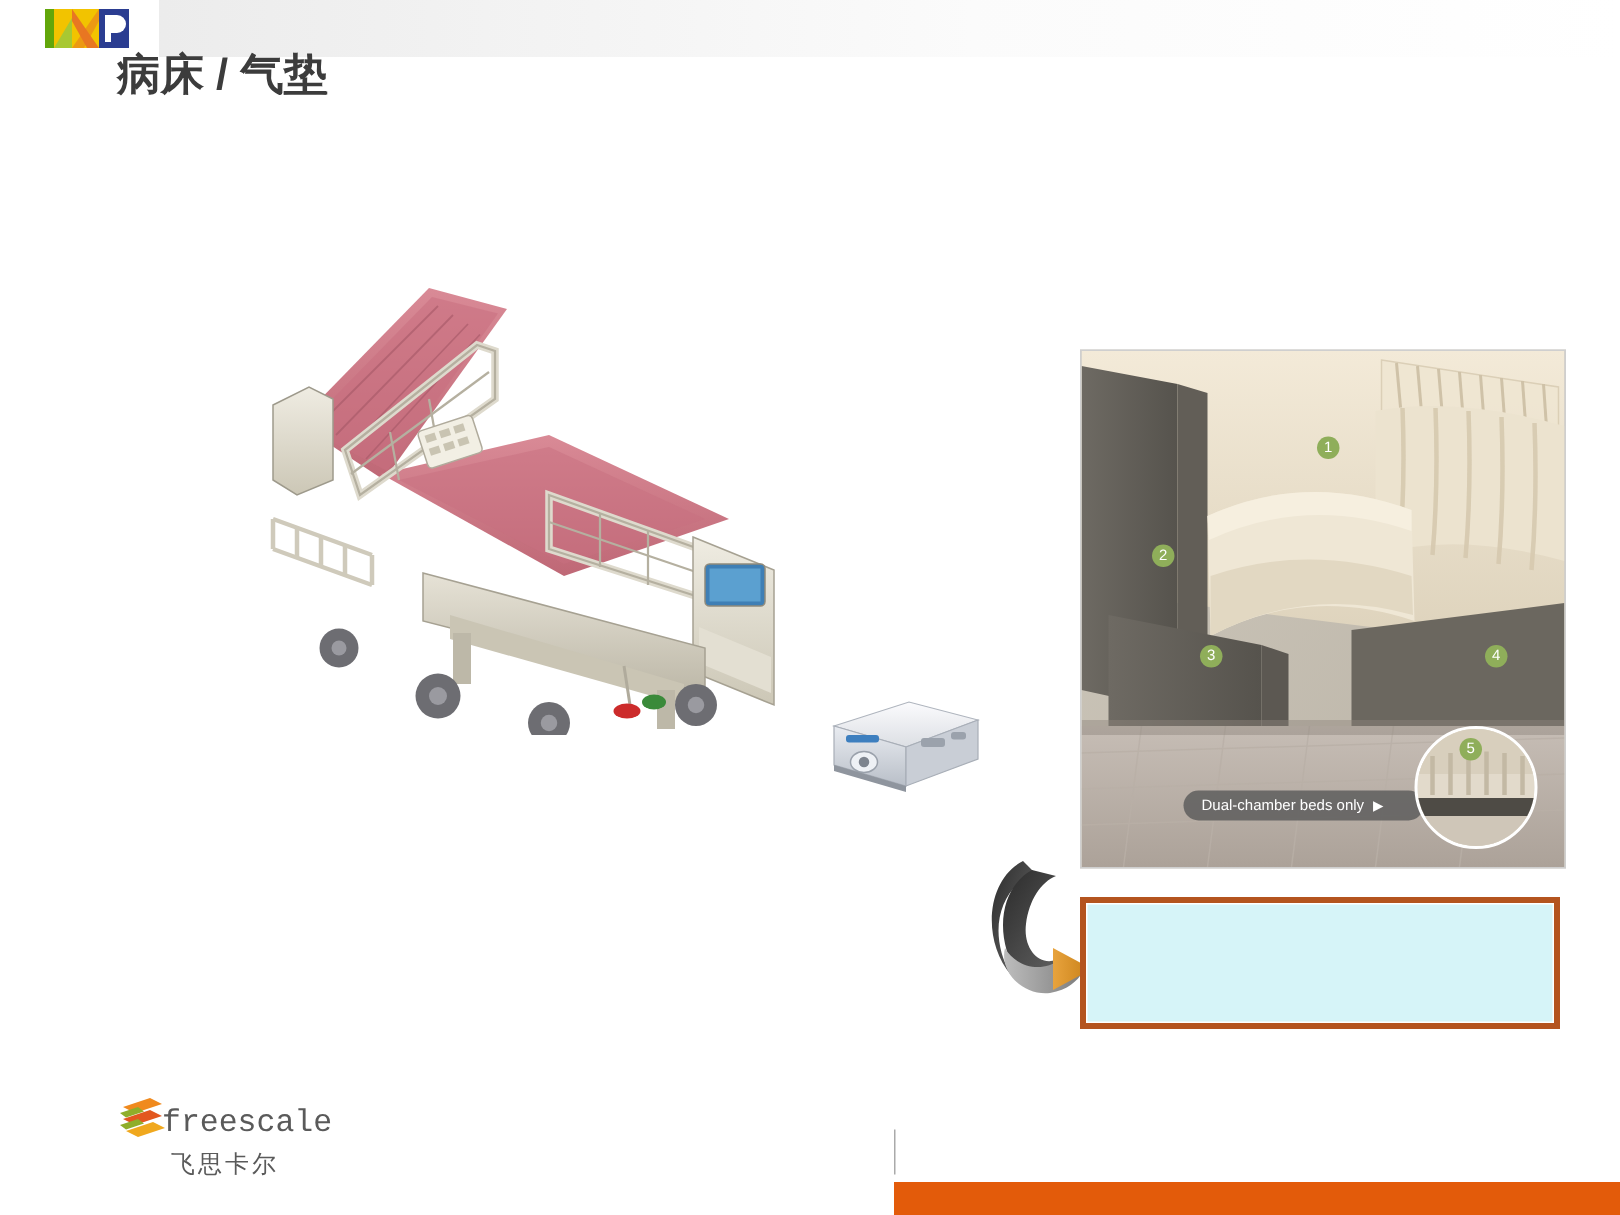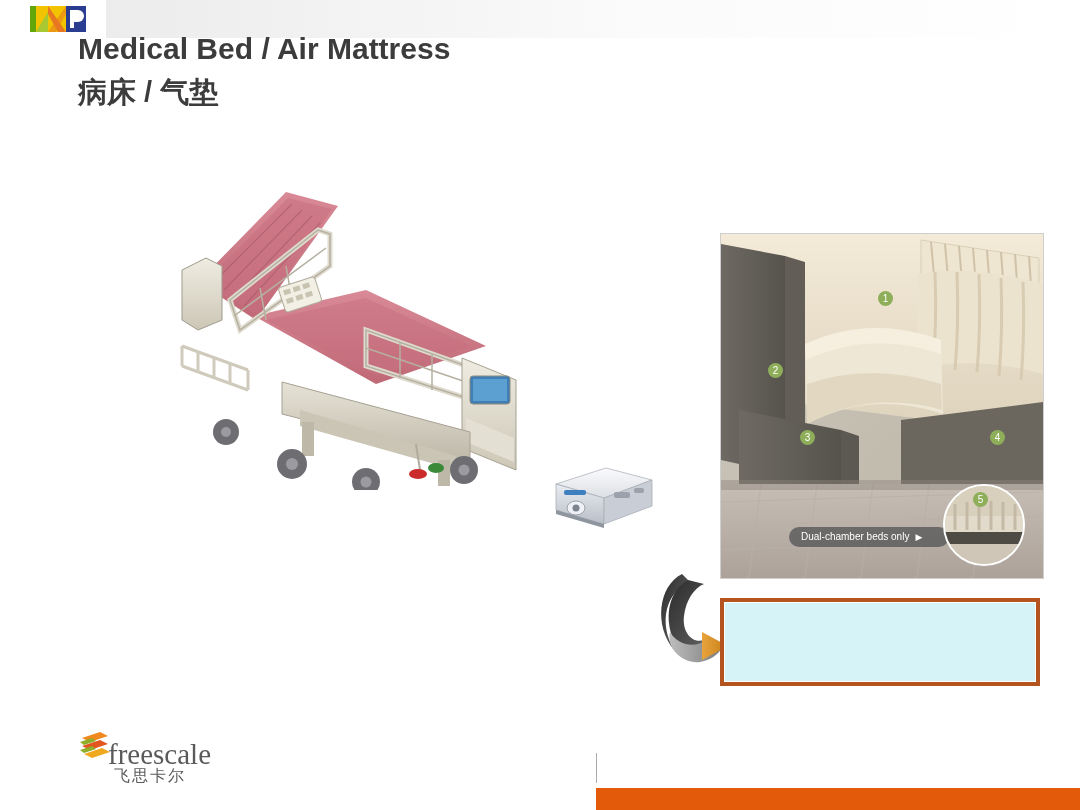--- a/index.html
+++ b/index.html
@@ -141,23 +141,23 @@
 
   
   .fs-logo {
     position: absolute;
     left: 74px; top: 712px;
     width: 180px; height: 70px;
   }
   .fs-word {
     position: absolute;
     left: 108px; top: 738px;
-    font-size: 29px;
+    font-size: 21px;
     color: #5a5a5a;
-    font-family: Liberation Serif, serif;
+    font-family: Liberation Mono, monospace;
   }
   .fs-cn {
     position: absolute;
     left: 114px; top: 766px;
     font-size: 16px;
     color: #5a5a5a;
     letter-spacing: 2px;
   }
 
   
@@ -197,21 +197,20 @@
     <polygon points="48,6 66,32 58,32 48,14" fill="#e87722"></polygon>
     <polygon points="66,6 48,32 56,32 66,14" fill="#e87722" opacity="0.55"></polygon>
 
     <rect x="66" y="6" width="20" height="26" fill="#2b3d91"></rect>
     <path d="M70 10 h8 a6 6 0 0 1 0 12 h-8 z" fill="#ffffff"></path>
     <rect x="70" y="10" width="4" height="18" fill="#ffffff"></rect>
   </svg>
 </div>
 
 <div class="title-block">
-  <div class="title-en">Medical Bed / Air Mattress</div>
   <div class="title-cn"><span>病床 / 气</span><span class="underline">垫</span></div>
 </div>
 
 <div class="bed-photo">
   <svg width="360" height="320" viewBox="0 0 360 320" xmlns="http://www.w3.org/2000/svg">
     <defs>
       <linearGradient id="mat" x1="0" y1="0" x2="0" y2="1">
         <stop offset="0%" stop-color="#d98a96"></stop>
         <stop offset="100%" stop-color="#bf6876"></stop>
       </linearGradient>

